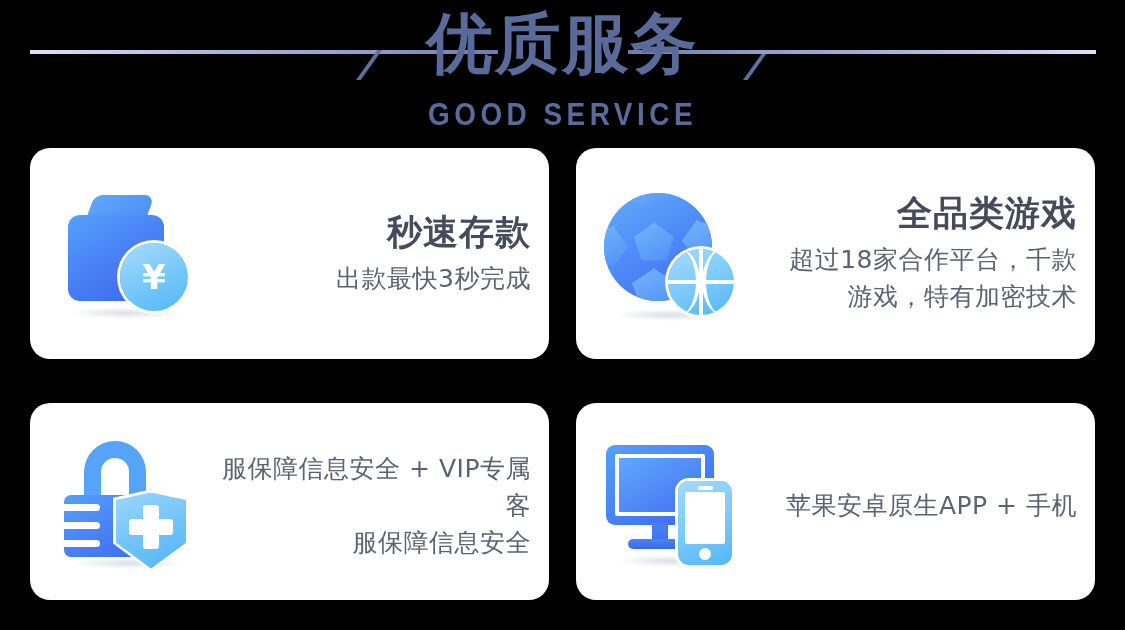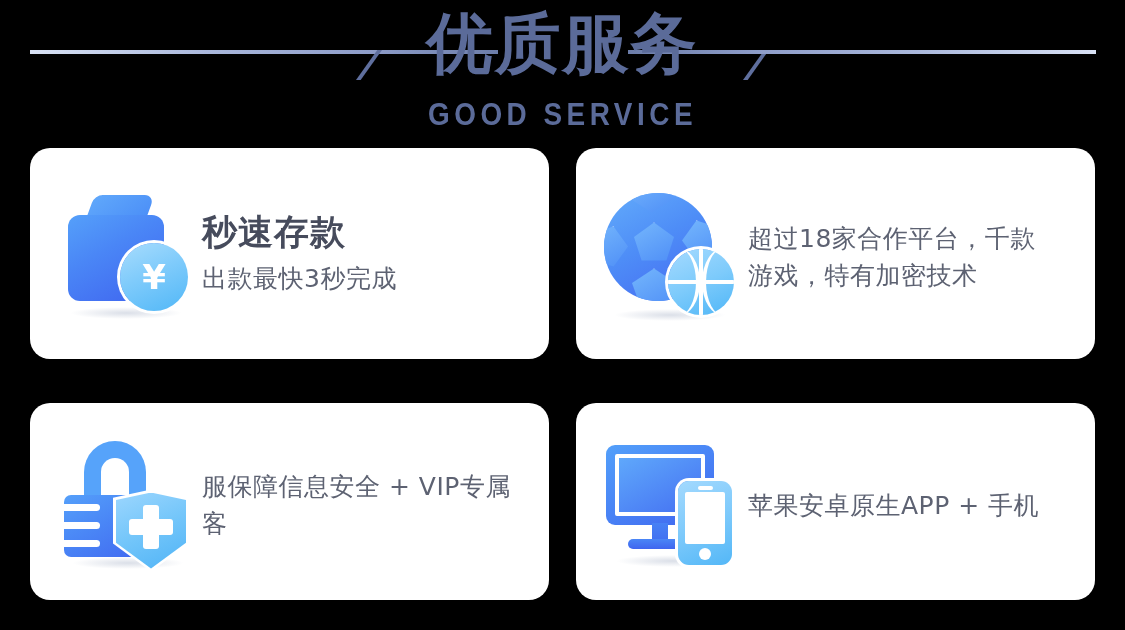--- a/index.html
+++ b/index.html
@@ -75,21 +75,21 @@
     border-radius:20px;
     display:flex; align-items:center;
     padding:0 18px 0 26px;
     overflow:hidden;
   }
   .card-icon{
     position:relative;
     flex:0 0 auto;
     width:140px; height:130px;
   }
-  .card-text{ flex:1 1 auto; min-width:0; padding-left:6px; }
+  .card-text{ flex:1 1 auto; min-width:0; padding-left:6px;text-align:right; }
   .card-title{
     font-size:35px; line-height:42px; font-weight:bold;
     color:#464b5c; letter-spacing:1px;
     font-family:"DejaVu Sans","Liberation Sans",sans-serif;
     white-space:nowrap;
   }
   .card-desc{
     margin-top:7px;
     font-size:25px; line-height:37px;
     color:#5d6272; letter-spacing:0.5px;
@@ -326,20 +326,21 @@
           </div>
           <div class="ball-basket">
             <div class="bk-v"></div>
             <div class="bk-h"></div>
             <div class="bk-c1"></div>
             <div class="bk-c2"></div>
           </div>
         </div>
       </div>
       <div class="card-text">
+        <div class="card-title">全品类游戏</div>
         <div class="card-desc">
           <div>超过18家合作平台，千款</div>
           <div>游戏，特有加密技术</div>
         </div>
       </div>
     </div>
 
     <div class="card">
       <div class="card-icon">
         <div class="ico-lock">
@@ -352,20 +353,21 @@
           </div>
           <div class="lk-shield-ring"></div>
           <div class="lk-shield"></div>
           <div class="lk-plus-v"></div>
           <div class="lk-plus-h"></div>
         </div>
       </div>
       <div class="card-text">
         <div class="card-desc">
           <div>服保障信息安全 + VIP专属客</div>
+          <div>服保障信息安全</div>
         </div>
       </div>
     </div>
 
     <div class="card">
       <div class="card-icon">
         <div class="ico-dev">
           <div class="ico-shadow"></div>
           <div class="mon-frame">
             <div class="mon-screen"></div>

